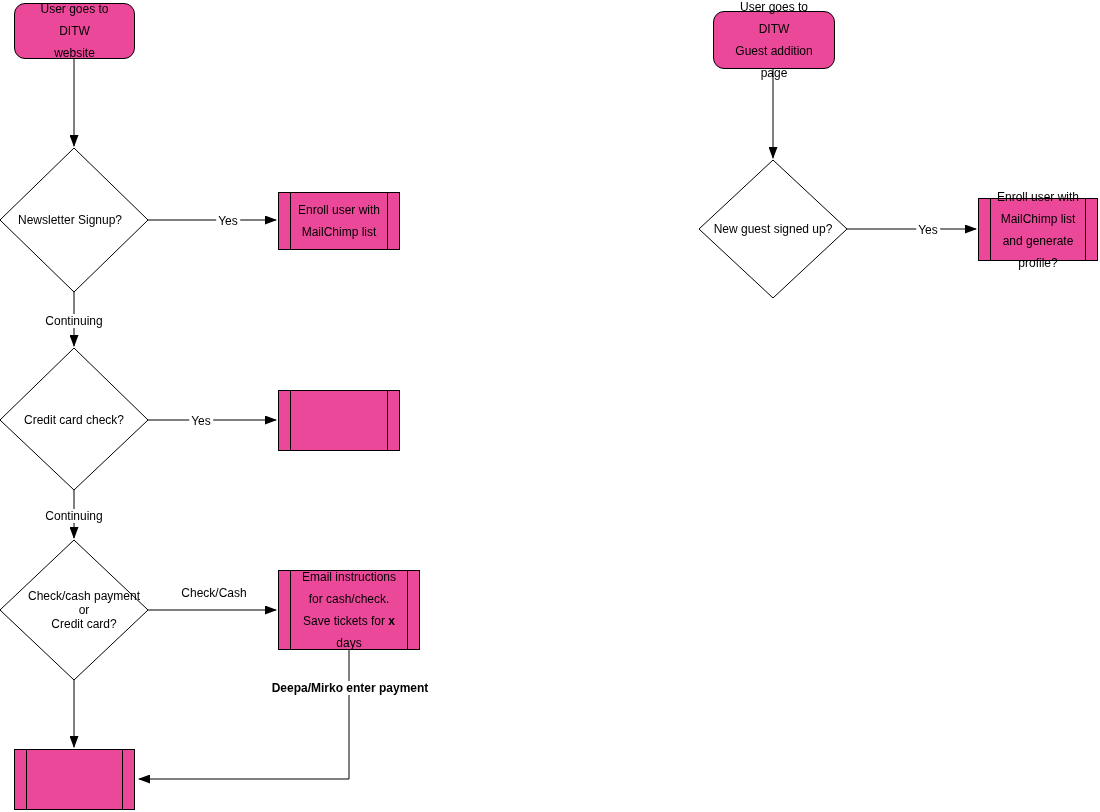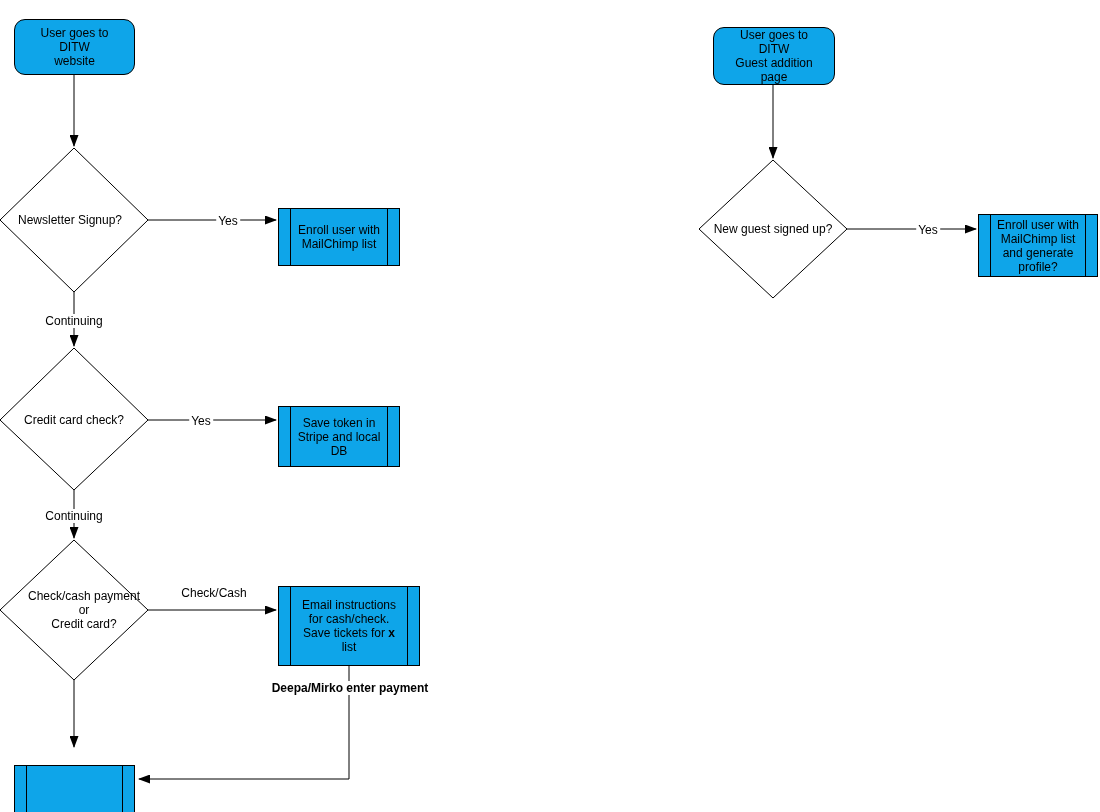--- a/index.html
+++ b/index.html
@@ -10,28 +10,27 @@
     background: #ffffff;
     font-family: "Liberation Sans", sans-serif;
     font-size: 12px;
     color: #000000;
     overflow: hidden;
   }
   svg.wires { position: absolute; left: 0; top: 0; }
   .node {
     position: absolute;
     box-sizing: border-box;
-    background: #0ea5e9;
+    background: #ec4899;
     border: 1px solid #000000;
     display: flex;
     align-items: center;
     justify-content: center;
     text-align: center;
-    line-height: 14px;
-    margin-top: 16px;
+    line-height: 22px;
   }
   .rounded { border-radius: 11px; }
   .predef .bars {
     position: absolute;
     top: 0; bottom: 0; left: 11px; right: 11px;
     border-left: 1px solid #000000;
     border-right: 1px solid #000000;
     pointer-events: none;
   }
   .node-label { white-space: pre-line; position: relative; padding: 0 14px; }
@@ -92,34 +91,31 @@
   <div class="diamond-label" style="left:70px; top:220px; width:146px;">Newsletter Signup?</div>
 
   <div class="node predef" style="left:278px; top:192px; width:122px; height:58px;">
     <span class="bars"></span>
     <span class="node-label">Enroll user with
 MailChimp list</span>
   </div>
 
   <div class="node predef" style="left:278px; top:390px; width:122px; height:61px;">
     <span class="bars"></span>
-    <span class="node-label">Save token in
-Stripe and local
-DB</span>
   </div>
 
   <div class="diamond-label" style="left:74px; top:420px; width:146px;">Credit card check?</div>
 
   <div class="diamond-label" style="left:74px; top:610px; width:148px;padding-left:20px;">Check/cash payment
 or
 Credit card?</div>
 
   <div class="node predef" style="left:278px; top:570px; width:142px; height:80px;">
     <span class="bars"></span>
-    <span class="node-label"><span>Email instructions for cash/check. Save tickets for </span><span class="bold-x">x</span><span> list</span></span>
+    <span class="node-label"><span>Email instructions for cash/check. Save tickets for </span><span class="bold-x">x</span><span> days</span></span>
   </div>
 
   <div class="node predef" style="left:14px; top:749px; width:121px; height:61px;">
     <span class="bars"></span>
   </div>
 
   <div class="edge-label" style="left:228px; top:221px;">Yes</div>
   <div class="edge-label" style="left:74px; top:321px;">Continuing</div>
   <div class="edge-label" style="left:201px; top:421px;">Yes</div>
   <div class="edge-label" style="left:74px; top:516px;">Continuing</div>

